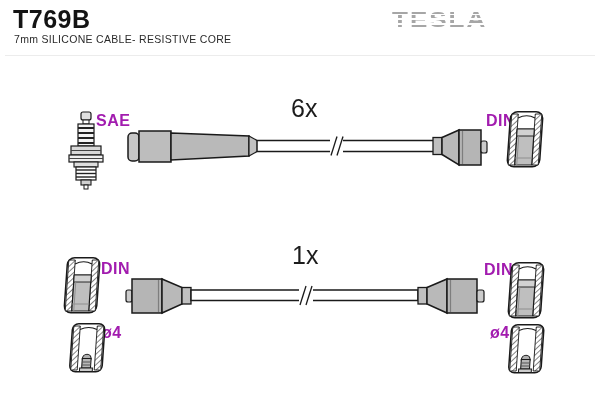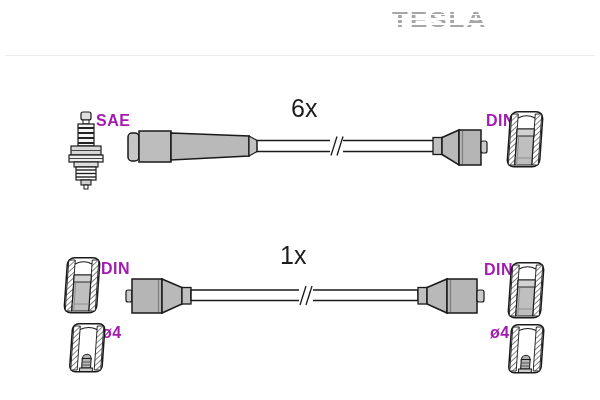--- a/index.html
+++ b/index.html
@@ -25,37 +25,39 @@
     background:repeating-linear-gradient(to bottom,
       transparent 0, transparent 3.6px, #ffffff 3.6px, #ffffff 5.6px);
   }
   .divider{
     left:5px;right:5px;top:55px;height:1px;background:#ececec;
   }
   .qty{
     font-size:25px;color:#1c1c1c;font-weight:400;
   }
   .qty-1{left:291px;top:94px;text-align:right;}
-  .qty-2{left:280px;top:241px;text-align:right;}
+  .qty-2{left:292px;top:241px;text-align:right;}
   .terminal-label{
     font-size:16px;font-weight:bold;color:#a21caf;letter-spacing:0.5px;
   }
   .lbl-sae{left:96px;top:112px;}
   .lbl-din-r1{left:486px;top:112px;}
   .lbl-din-r2l{left:101px;top:260px;}
   .lbl-o4-r2l{left:102px;top:324px;}
   .lbl-din-r2r{left:484px;top:261px;}
   .lbl-o4-r2r{left:490px;top:324px;}
   svg{display:block;}
 </style>
 </head>
 <body>
 
 <div class="canvas">
 
+  <div class="abs part-number">T769B</div>
+  <div class="abs subtitle">7mm SILICONE CABLE- RESISTIVE CORE</div>
   <div class="abs brand-logo">TESLA</div>
   <div class="abs divider"></div>
 
   <div class="abs qty qty-1">6x</div>
   <div class="abs qty qty-2">1x</div>
 
   <div class="abs terminal-label lbl-sae">SAE</div>
   <div class="abs terminal-label lbl-din-r1">DIN</div>
   <div class="abs terminal-label lbl-din-r2l">DIN</div>
   <div class="abs terminal-label lbl-o4-r2l">ø4</div>

